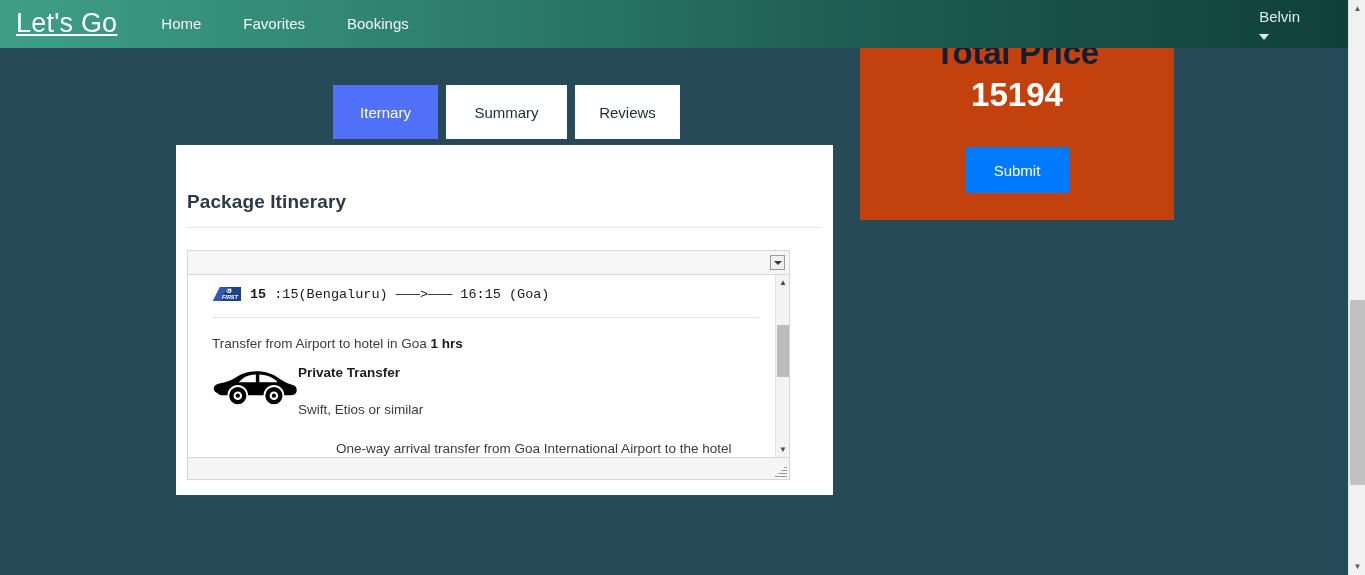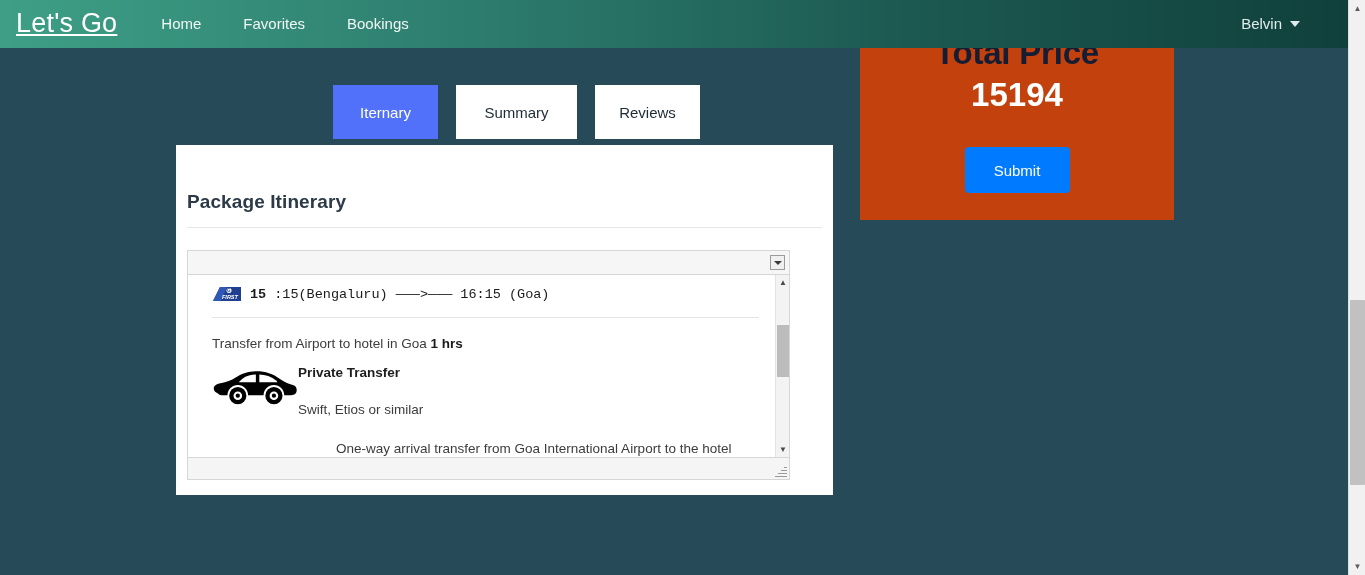--- a/index.html
+++ b/index.html
@@ -57,23 +57,24 @@
   .nav-link {
     color: #f2f7f6;
     font-size: 15px;
     text-decoration: none;
     white-space: nowrap;
   }
   .nav-spacer { flex: 1 1 auto; }
   .nav-user {
     color: #dfeceb;
     font-size: 15px;
-    display: flex; align-items: center; gap: 8px;
+    display: flex; gap: 8px;
     white-space: nowrap;
     padding-right: 26px;
+    flex-direction: column;
   }
   .caret-down {
     display:inline-block;
     width: 0; height: 0;
     border-left: 5px solid transparent;
     border-right: 5px solid transparent;
     border-top: 6px solid #dfeceb;
     position: relative; top: 1px;
   }
 
@@ -87,21 +88,21 @@
   .tab {
     height: 54px;
     min-width: 105px;
     padding: 0 22px;
     background: #ffffff;
     color: #1c2b36;
     border: none;
     font-family: "Liberation Sans", sans-serif;
     font-size: 15px;
     display: flex; align-items: center; justify-content: center;
-    margin-right: 18px;
+    margin-right: 8px;
     cursor: pointer;
   }
   .tab.active { background: #5271fb; color: #ffffff; }
   .tab:nth-child(1){ width: 105px; }
   .tab:nth-child(2){ width: 121px; }
   .tab:nth-child(3){ width: 88px; }
 
   
   .card {
     position: absolute;

